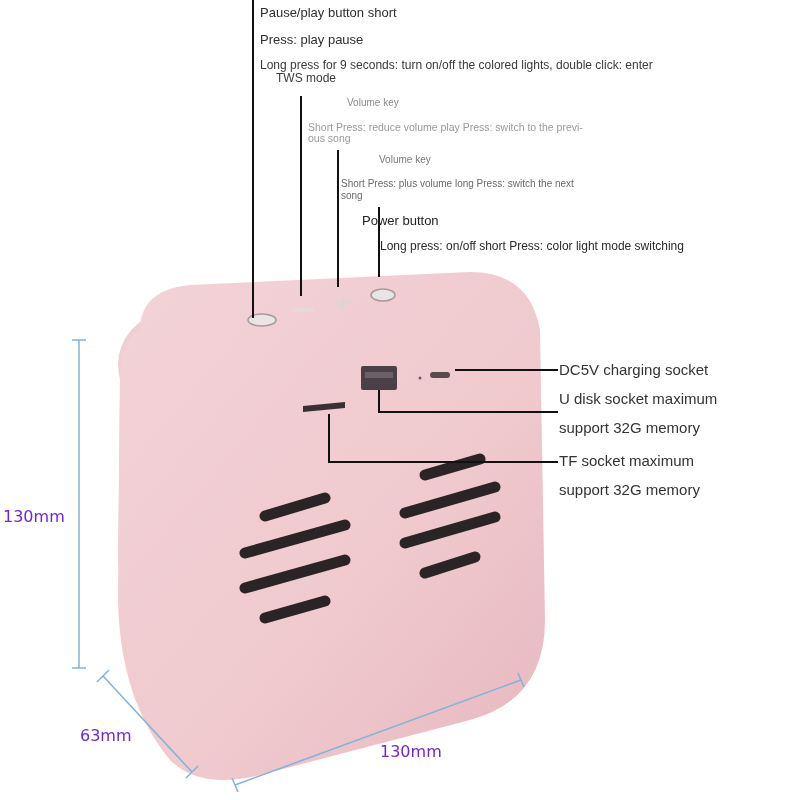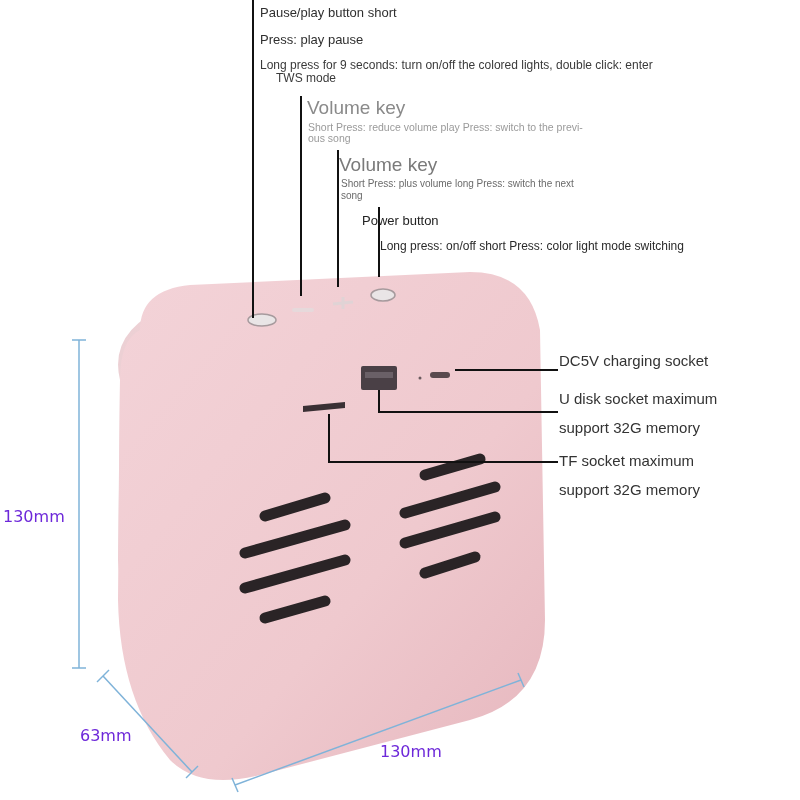--- a/index.html
+++ b/index.html
@@ -1,20 +1,20 @@
 <!DOCTYPE html>
 <html><head>
 <meta charset="utf-8">
 <style>
   html, body { margin:0; padding:0; background:#ffffff; }
   body { width:800px; height:800px; position:relative; overflow:hidden; font-family:"Liberation Sans", sans-serif; }
   .txt { position:absolute; white-space:nowrap; color:#333; font-family:"Liberation Sans", sans-serif; }
   .small { font-size:12px; color:#3a3a3a; line-height:13px; }
   .mid { font-size:13px; color:#2f2f2f; }
-  .grey-title { font-size:19px; color:#8a8a8a; }
+  .grey-title { font-size:10px; color:#8a8a8a;margin-left:40px; }
   .grey-small { font-size:10.5px; color:#9a9a9a; line-height:11px; }
   .port-label { font-size:15px; color:#333; }
   .dim { font-family:"DejaVu Sans", sans-serif; font-size:16px; color:#6d28d9; }
   .vline { position:absolute; width:2px; background:#111; }
   .hline { position:absolute; height:2px; background:#111; }
   svg.full { position:absolute; left:0; top:0; }
 </style>
 </head>
 <body>
 
@@ -93,21 +93,21 @@
 <div class="txt grey-small" style="left:308px; top:122px;">Short Press: reduce volume play Press: switch to the previ-</div>
 <div class="txt grey-small" style="left:308px; top:133px;">ous song</div>
 
 <div class="txt grey-title" style="left:339px; top:154px; color:#7a7a7a;">Volume key</div>
 <div class="txt small" style="left:341px; top:177px; color:#6a6a6a; font-size:10px;">Short Press: plus volume long Press: switch the next</div>
 <div class="txt small" style="left:341px; top:189px; color:#6a6a6a; font-size:10px;">song</div>
 
 <div class="txt mid" style="left:362px; top:213px; color:#222;">Power button</div>
 <div class="txt small" style="left:380px; top:240px; color:#2a2a2a;">Long press: on/off short Press: color light mode switching</div>
 
-<div class="txt port-label" style="left:559px; top:352px;">DC5V charging socket</div>
+<div class="txt port-label" style="left:559px; top:361px;">DC5V charging socket</div>
 <div class="txt port-label" style="left:559px; top:390px;">U disk socket maximum</div>
 <div class="txt port-label" style="left:559px; top:419px;">support 32G memory</div>
 <div class="txt port-label" style="left:559px; top:452px;">TF socket maximum</div>
 <div class="txt port-label" style="left:559px; top:481px;">support 32G memory</div>
 
 <div class="txt dim" style="left:3px; top:507px;">130mm</div>
 <div class="txt dim" style="left:80px; top:726px;">63mm</div>
 <div class="txt dim" style="left:380px; top:742px;">130mm</div>
 
 </body></html>

